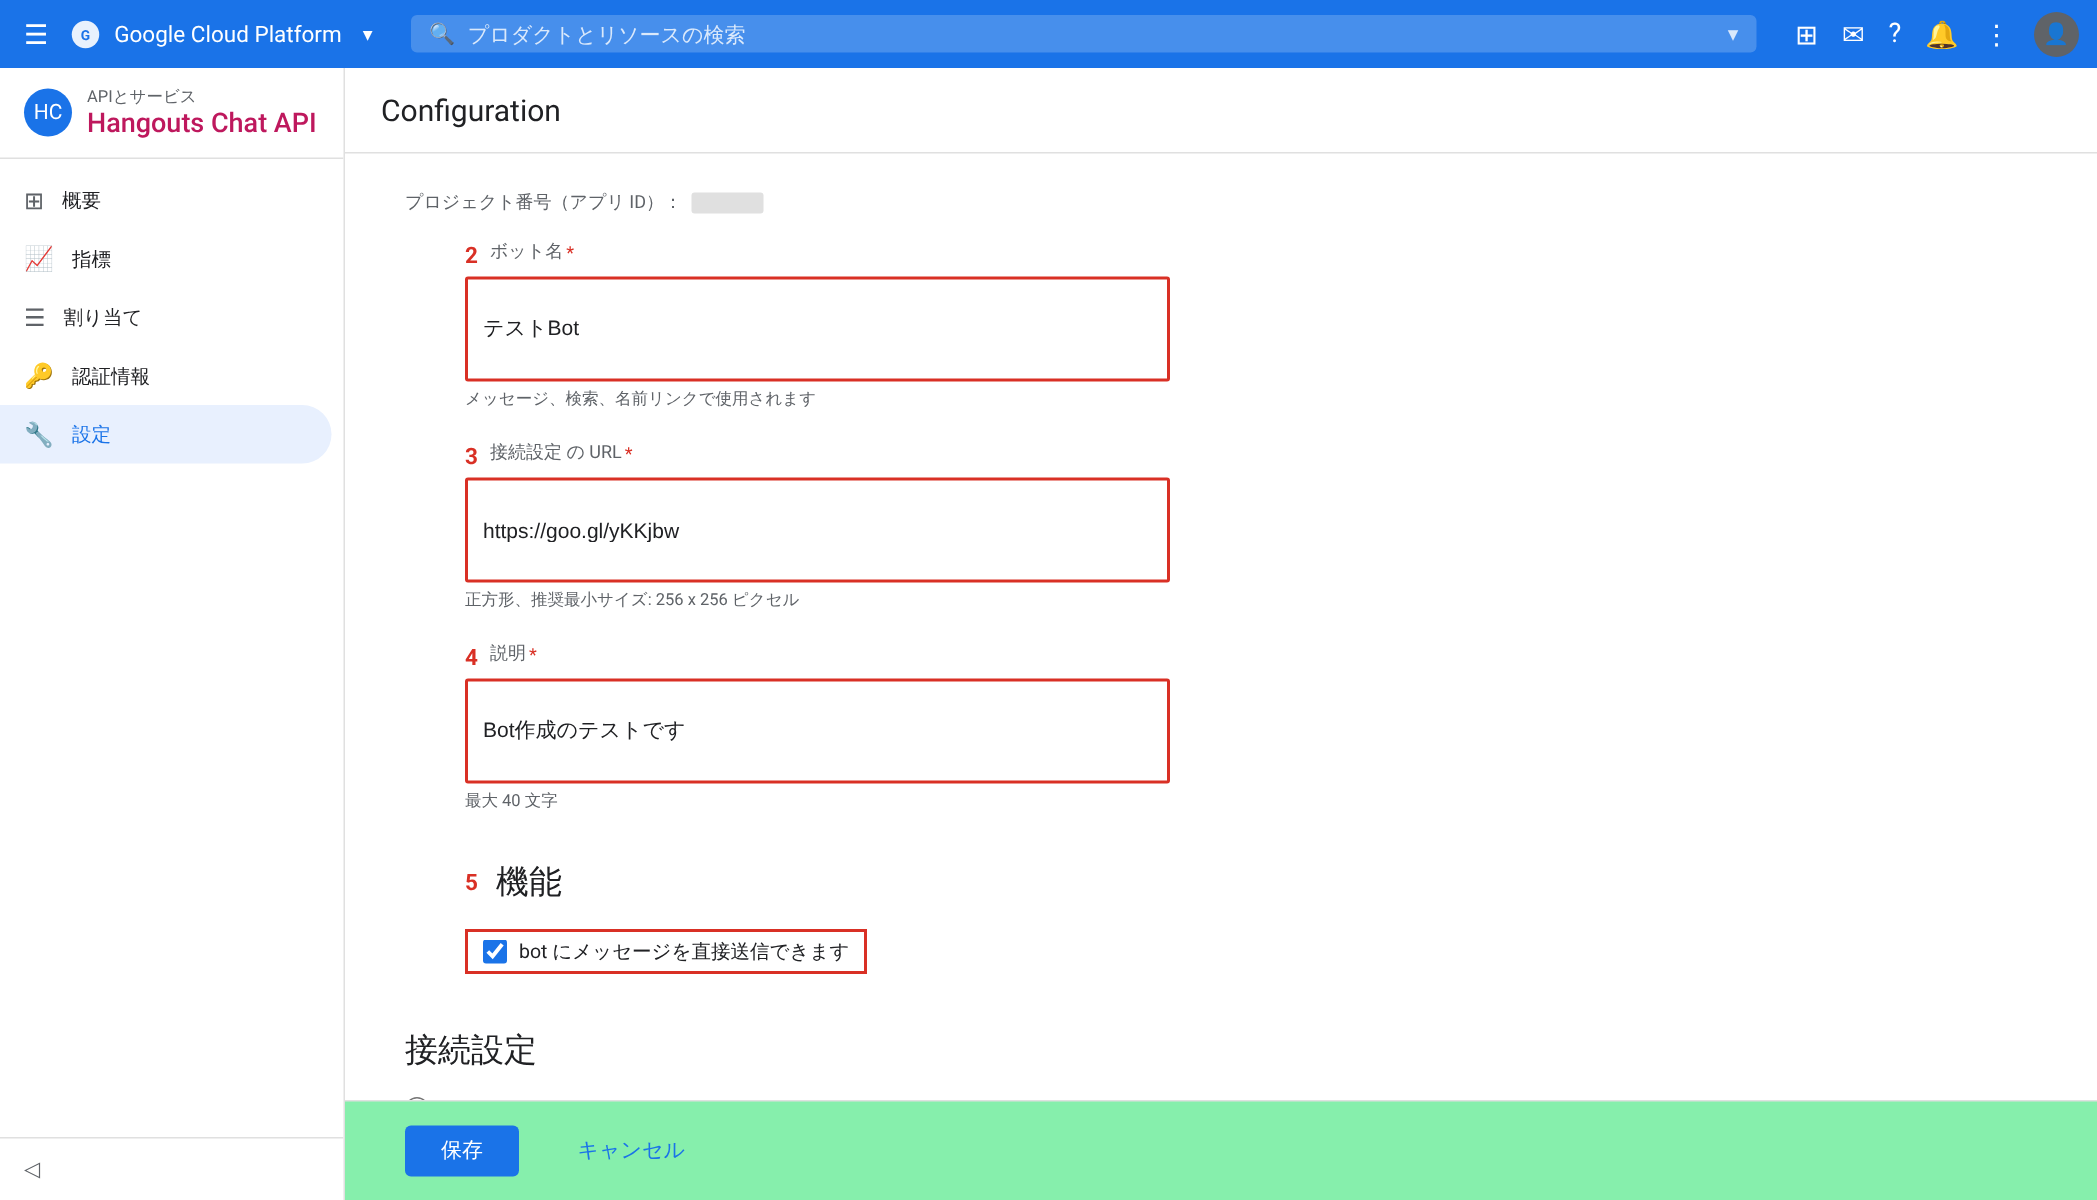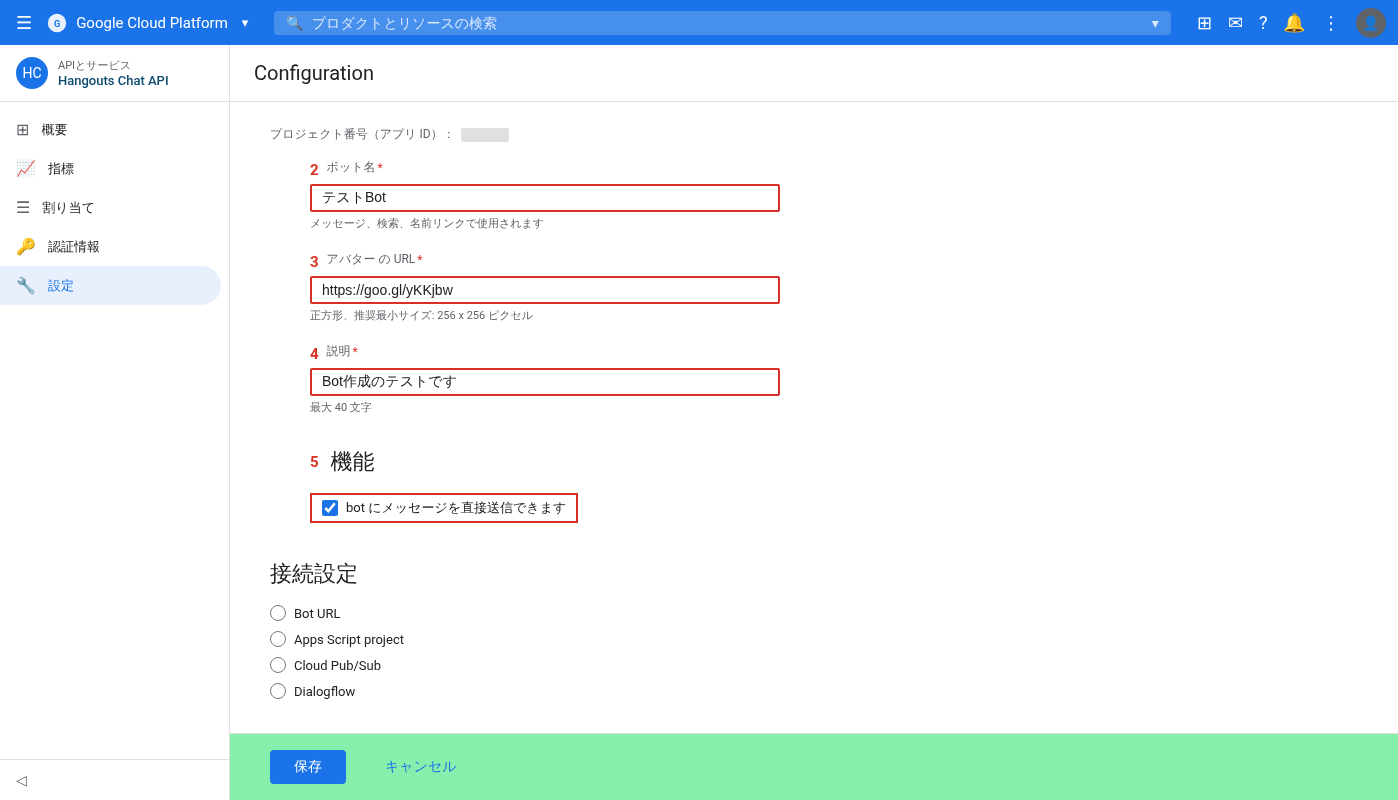--- a/index.html
+++ b/index.html
@@ -75,21 +75,21 @@
     }
     .sidebar-api-icon {
       width: 32px; height: 32px;
       border-radius: 50%;
       background: #1a73e8;
       display: flex; align-items: center; justify-content: center;
       color: #fff; font-size: 14px;
     }
     .sidebar-header-text { display: flex; flex-direction: column; }
     .sidebar-header-sub { font-size: 11px; color: #5f6368; }
-    .sidebar-header-title { font-size: 13px; color: #0c4a6e; font-weight: 500; }
+    .sidebar-header-title { font-size: 18px; color: #be185d; font-weight: 500; }
 
     .sidebar-nav { padding: 8px 0; flex: 1; }
     .sidebar-item {
       display: flex;
       align-items: center;
       gap: 12px;
       padding: 10px 16px;
       cursor: pointer;
       color: #202124;
       font-size: 13px;
@@ -145,21 +145,21 @@
       margin-bottom: 4px;
       display: flex;
       align-items: center;
       gap: 2px;
     }
     .required-star { color: #d93025; }
     .field-hint { font-size: 11px; color: #5f6368; margin-top: 4px; }
 
     .field-input {
       width: 470px;
-      padding: 4px 10px;
+      padding: 25px 10px;
       border: 2px solid #d93025;
       border-radius: 2px;
       font-size: 14px;
       color: #202124;
       outline: none;
     }
 
     
     .features-section { margin-top: 32px; margin-bottom: 24px; }
 
@@ -311,21 +311,21 @@
           </span>
         </div>
         <input class="field-input" type="text" value="テストBot" style="">
         <div class="field-hint">メッセージ、検索、名前リンクで使用されます</div>
       </div>
 
       <div class="form-field" style="margin-left: 40px;">
         <div style="display:flex; align-items:center; gap:4px; margin-bottom:4px;">
           <span class="num-label">3</span>
           <span class="field-label">
-            <span>アバター の URL</span>
+            <span>接続設定 の URL</span>
             <span class="required-star"> *</span>
           </span>
         </div>
         <input class="field-input" type="text" value="https://goo.gl/yKKjbw" style="">
         <div class="field-hint">正方形、推奨最小サイズ: 256 x 256 ピクセル</div>
       </div>
 
       <div class="form-field" style="margin-left: 40px;">
         <div style="display:flex; align-items:center; gap:4px; margin-bottom:4px;">
           <span class="num-label">4</span>

